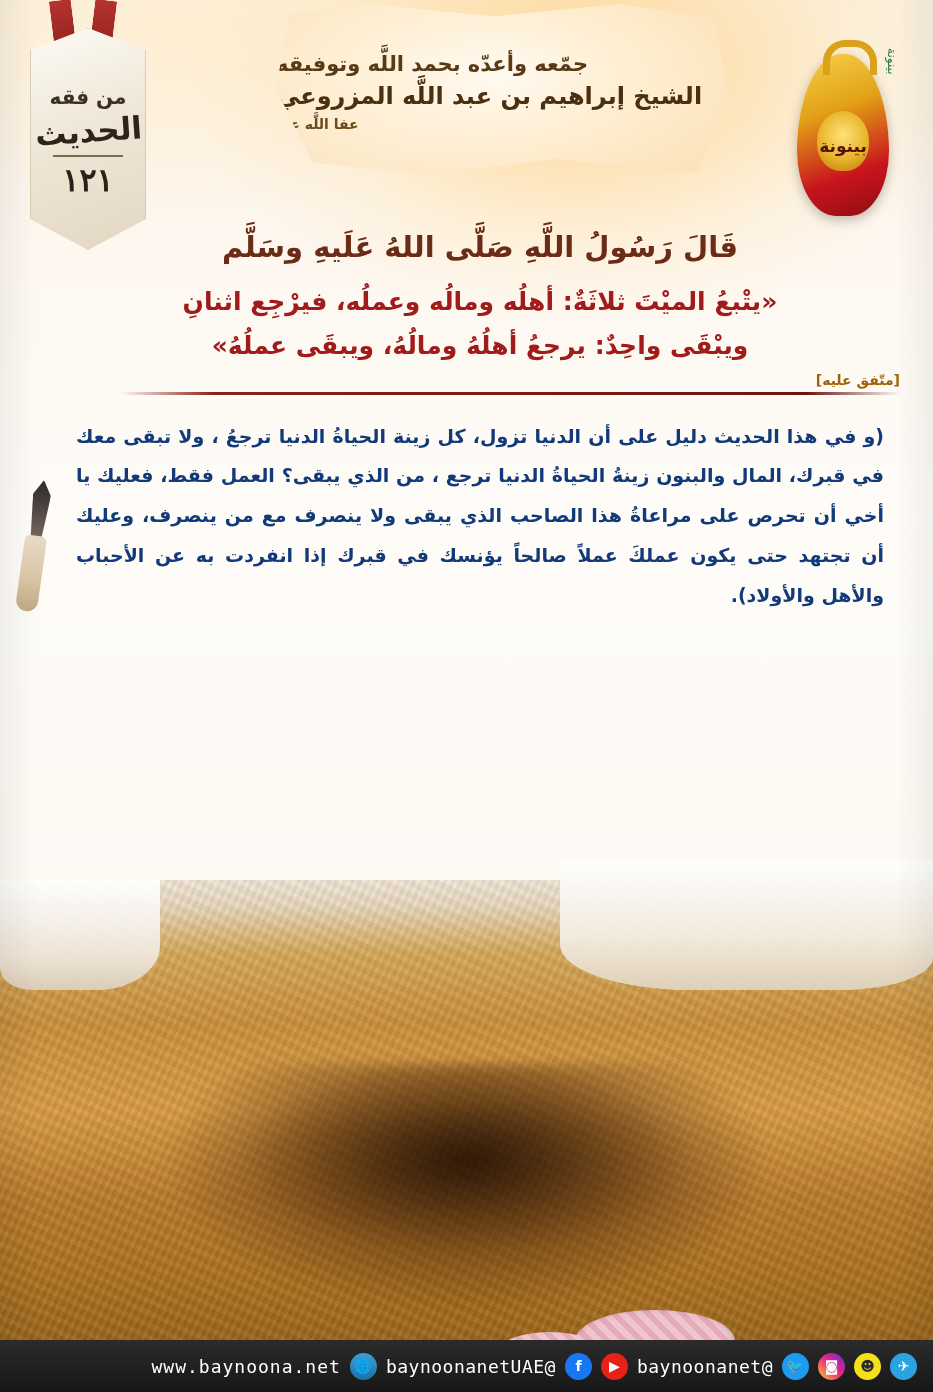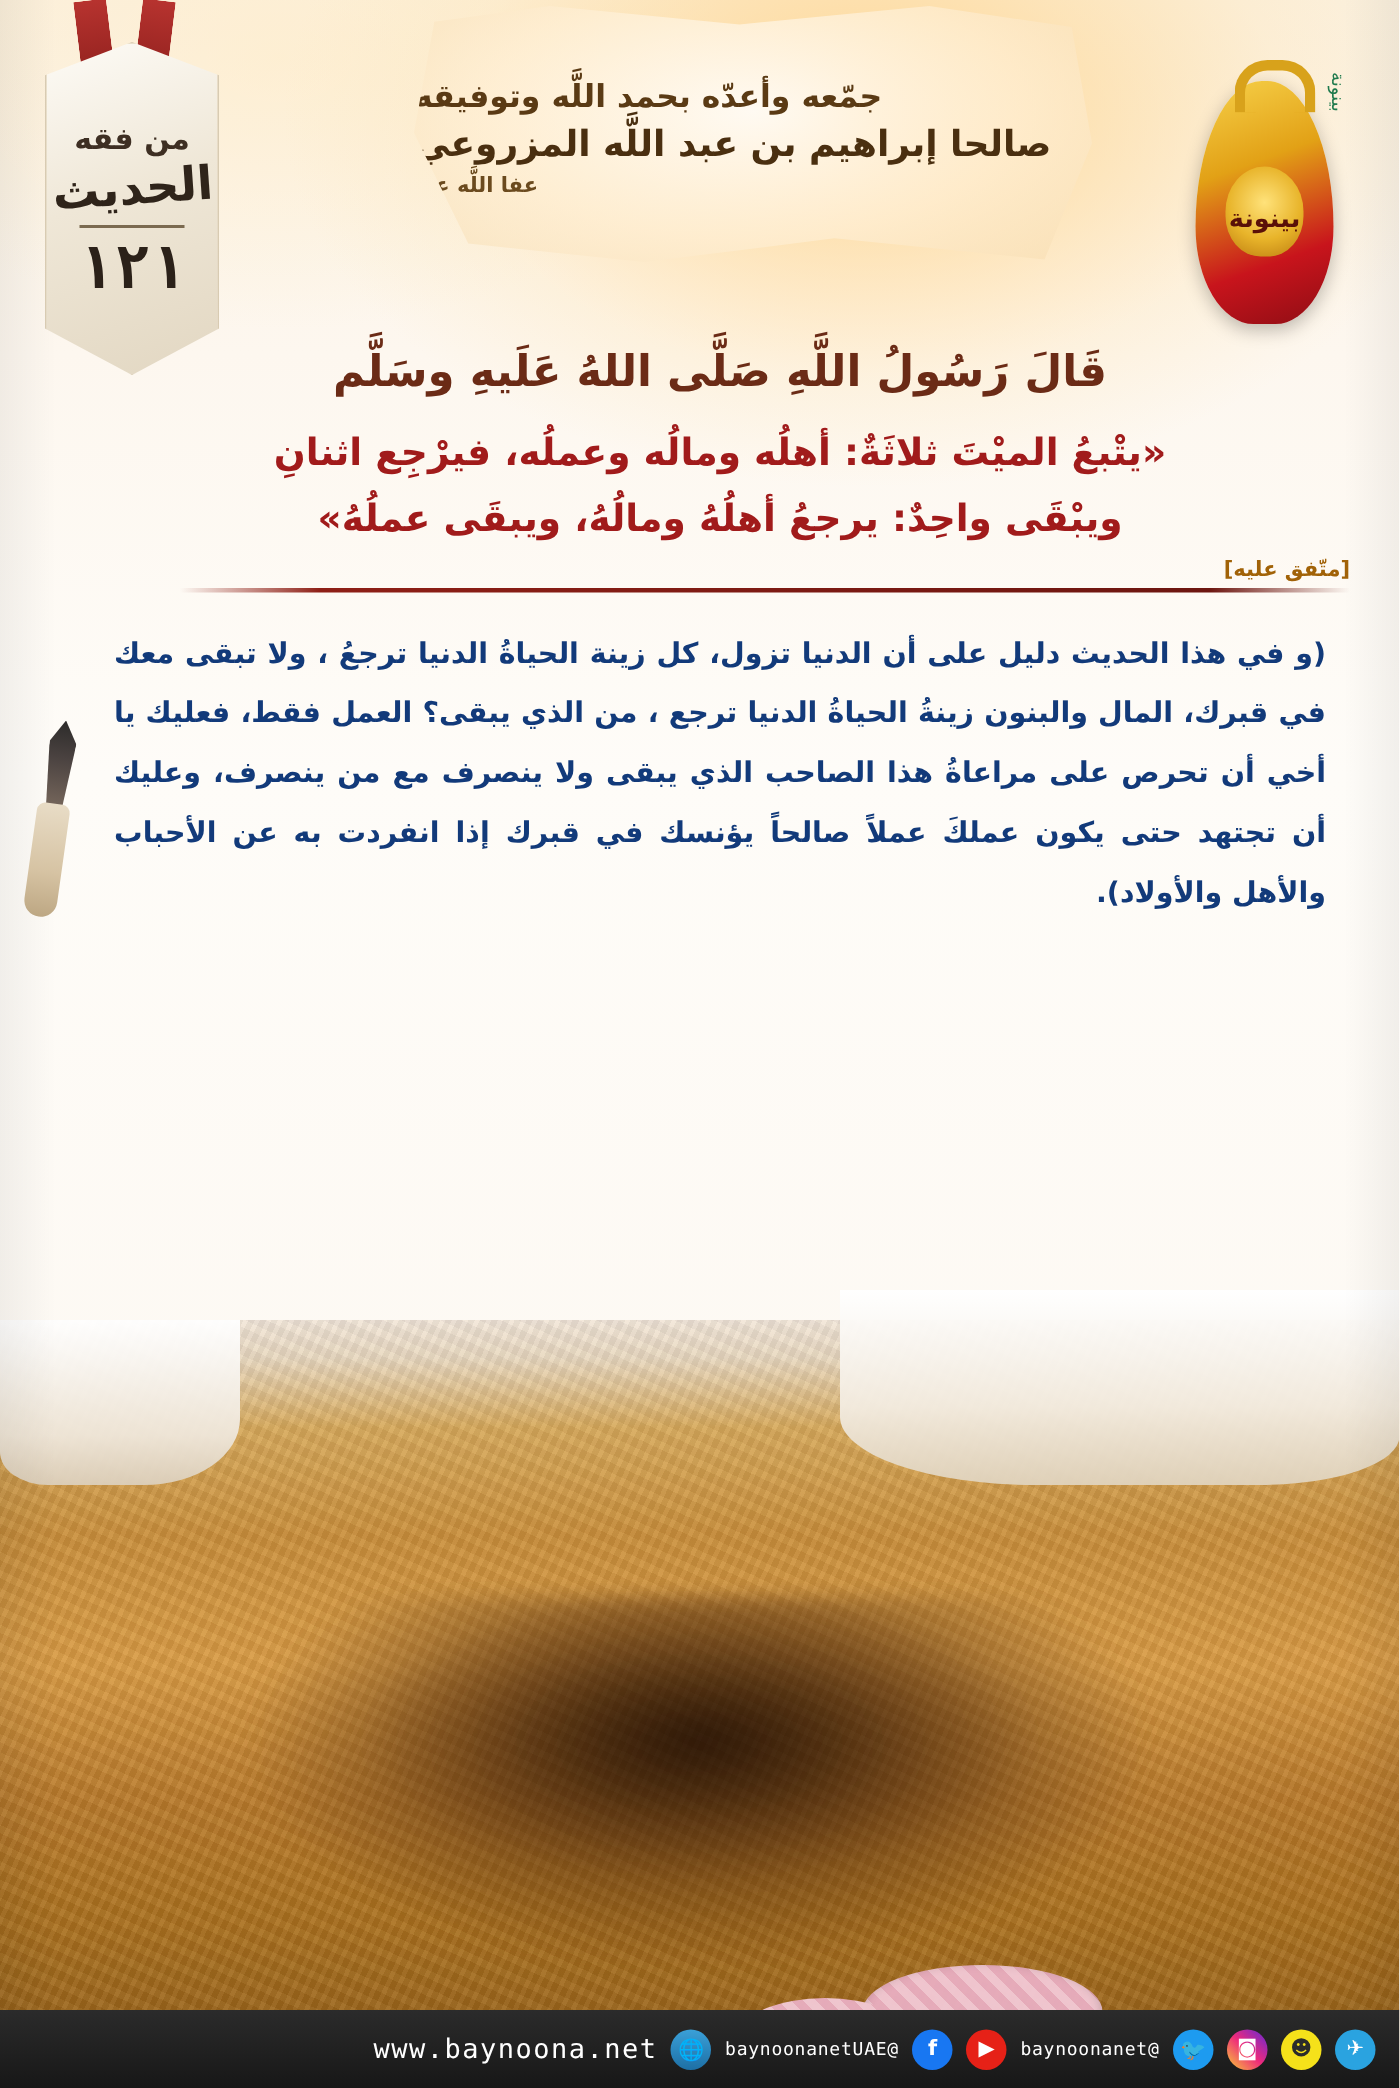--- a/index.html
+++ b/index.html
@@ -107,22 +107,22 @@
     font-family: "DejaVu Sans", sans-serif;
   }
   .badge-title {
     font-size: 31px; color: #2f241a; font-weight: bold; letter-spacing: -1px;
     font-family: "DejaVu Sans", sans-serif;
     transform: rotate(-4deg);
     margin: 2px 0 0 0;
   }
   .badge-rule { width: 70px; height: 2px; background: #7b6a50; margin: 4px 0 2px; }
   .badge-num {
-    font-size: 40px; color: #2b2119; font-weight: bold;
-    font-family: Liberation Mono, monospace;
+    font-size: 32px; color: #2b2119; font-weight: bold;
+    font-family: Liberation Serif, serif;
   }
 
   
   .parchment {
     position: absolute; left: 276px; top: 4px; width: 452px; height: 176px;
     background:
       radial-gradient(ellipse at 50% 40%, rgba(255,255,255,0.85) 0%, rgba(255,240,215,0.7) 55%, rgba(245,215,165,0.55) 100%);
     clip-path: polygon(3% 6%, 20% 0%, 48% 7%, 76% 0%, 97% 8%, 100% 52%, 93% 96%, 62% 88%, 34% 97%, 8% 90%, 0% 48%);
     z-index: 5;
     display: flex; flex-direction: column; align-items: flex-end; justify-content: center;
@@ -247,21 +247,21 @@
   }
   .sicon.telegram { background: #2aa3e0; }
   .sicon.snapchat { background: #f5e11a; color: #2b2b2b; }
   .sicon.instagram { background: linear-gradient(45deg,#f9ce34,#ee2a7b,#6228d7); }
   .sicon.twitter { background: #1d9bf0; }
   .sicon.youtube { background: #e62117; }
   .sicon.facebook { background: #1877f2; }
   .sicon.web { background: linear-gradient(180deg,#3aa0d8,#1d6fa5); }
   .handle {
     font-family: "DejaVu Sans Mono", monospace;
-    font-size: 12px; color: #ffffff; letter-spacing: 0.5px; white-space: nowrap;
+    font-size: 18px; color: #ffffff; letter-spacing: 0.5px; white-space: nowrap;
   }
   .site {
     font-family: "DejaVu Sans Mono", monospace;
     font-size: 18px; color: #ffffff; letter-spacing: 1px; white-space: nowrap;
   }
   .spacer { flex: 1 1 auto; }
 </style>
 </head>
 <body>
 
@@ -283,21 +283,21 @@
         <div class="badge-kicker">من فقه</div>
         <div class="badge-title">الحديث</div>
         <div class="badge-rule"></div>
         <div class="badge-num">١٢١</div>
       </div>
     </div>
   </div>
 
   <div class="parchment">
     <div class="parch-l1">جمّعه وأعدّه بحمد اللَّه وتوفيقه</div>
-    <div class="parch-l2">صالحا إبراهيم بن عبد اللَّه المزروعي</div>
+    <div class="parch-l2">الشيخ إبراهيم بن عبد اللَّه المزروعي</div>
     <div class="parch-l3">عفا اللَّه عنه</div>
   </div>
 
   <div class="logo">
     <div class="lamp">
       <div class="lamp-core"></div>
     </div>
     <div class="logo-word">بينونة</div>
     <div class="logo-side">بينونة</div>
   </div>

